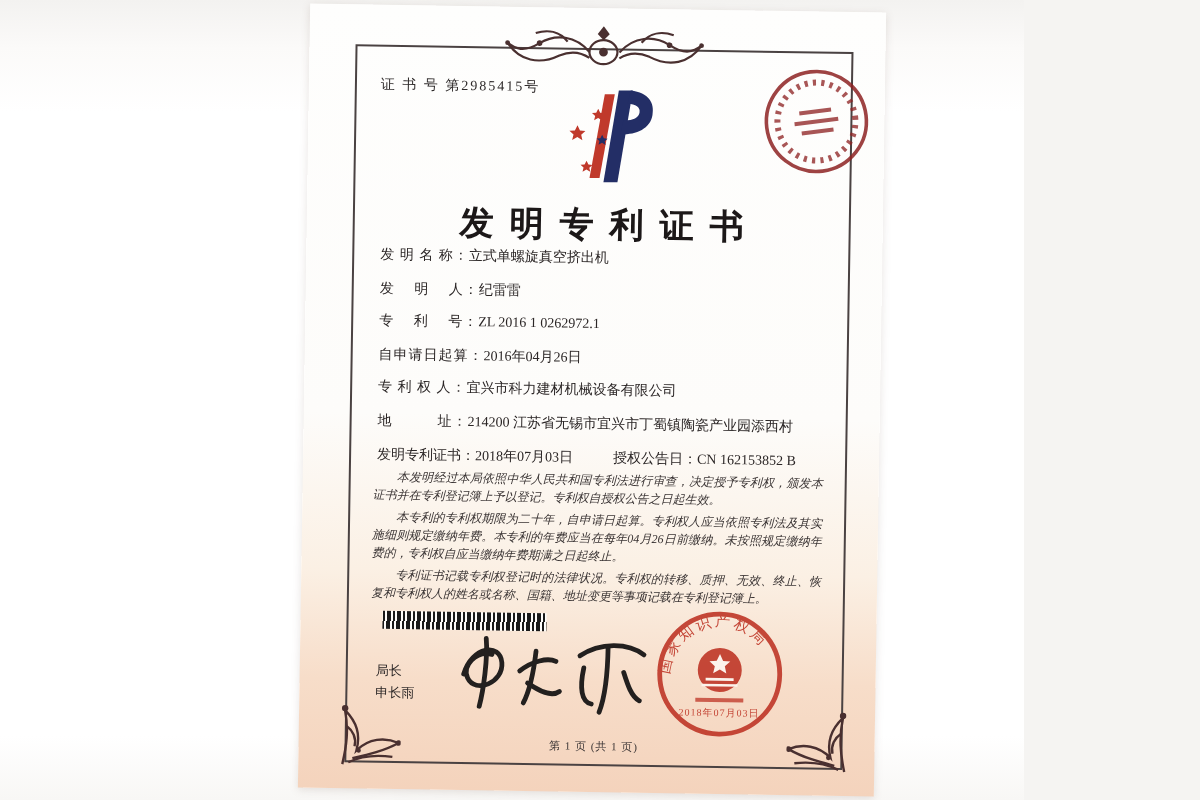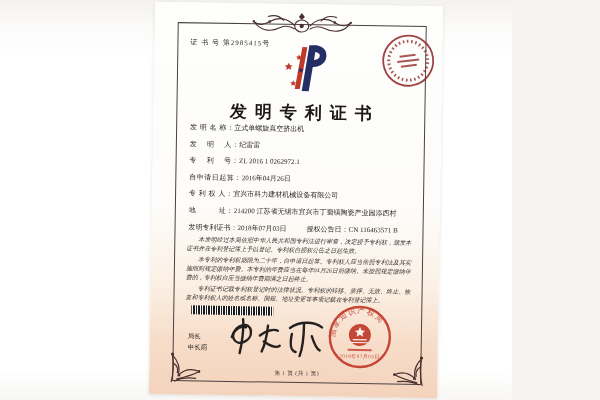--- a/index.html
+++ b/index.html
@@ -106,21 +106,21 @@
         <div class="row"><span class="lbl">发 明 名 称：</span><span class="val">立式单螺旋真空挤出机</span></div>
         <div class="row"><span class="lbl">发　 明　 人：</span><span class="val">纪雷雷</span></div>
         <div class="row"><span class="lbl">专　 利　 号：</span><span class="val">ZL 2016 1 0262972.1</span></div>
         <div class="row"><span class="lbl">自申请日起算：</span><span class="val">2016年04月26日</span></div>
         <div class="row"><span class="lbl">专 利 权 人：</span><span class="val">宜兴市科力建材机械设备有限公司</span></div>
         <div class="row"><span class="lbl">地　　　址：</span><span class="val">214200 江苏省无锡市宜兴市丁蜀镇陶瓷产业园添西村</span></div>
       </div>
 
       <div class="grant">
         <span class="g1"><span>发明专利证书：</span><span>2018年07月03日</span></span>
-        <span class="g2"><span>授权公告日：</span><span>CN 116463571 B</span></span>
+        <span class="g2"><span>授权公告日：</span><span>CN 162153852 B</span></span>
       </div>
 
       <div class="paras">
         <p>本发明经过本局依照中华人民共和国专利法进行审查，决定授予专利权，颁发本证书并在专利登记簿上予以登记。专利权自授权公告之日起生效。</p>
         <p>本专利的专利权期限为二十年，自申请日起算。专利权人应当依照专利法及其实施细则规定缴纳年费。本专利的年费应当在每年04月26日前缴纳。未按照规定缴纳年费的，专利权自应当缴纳年费期满之日起终止。</p>
         <p>专利证书记载专利权登记时的法律状况。专利权的转移、质押、无效、终止、恢复和专利权人的姓名或名称、国籍、地址变更等事项记载在专利登记簿上。</p>
       </div>
 
       <div class="barcode"></div>
 

